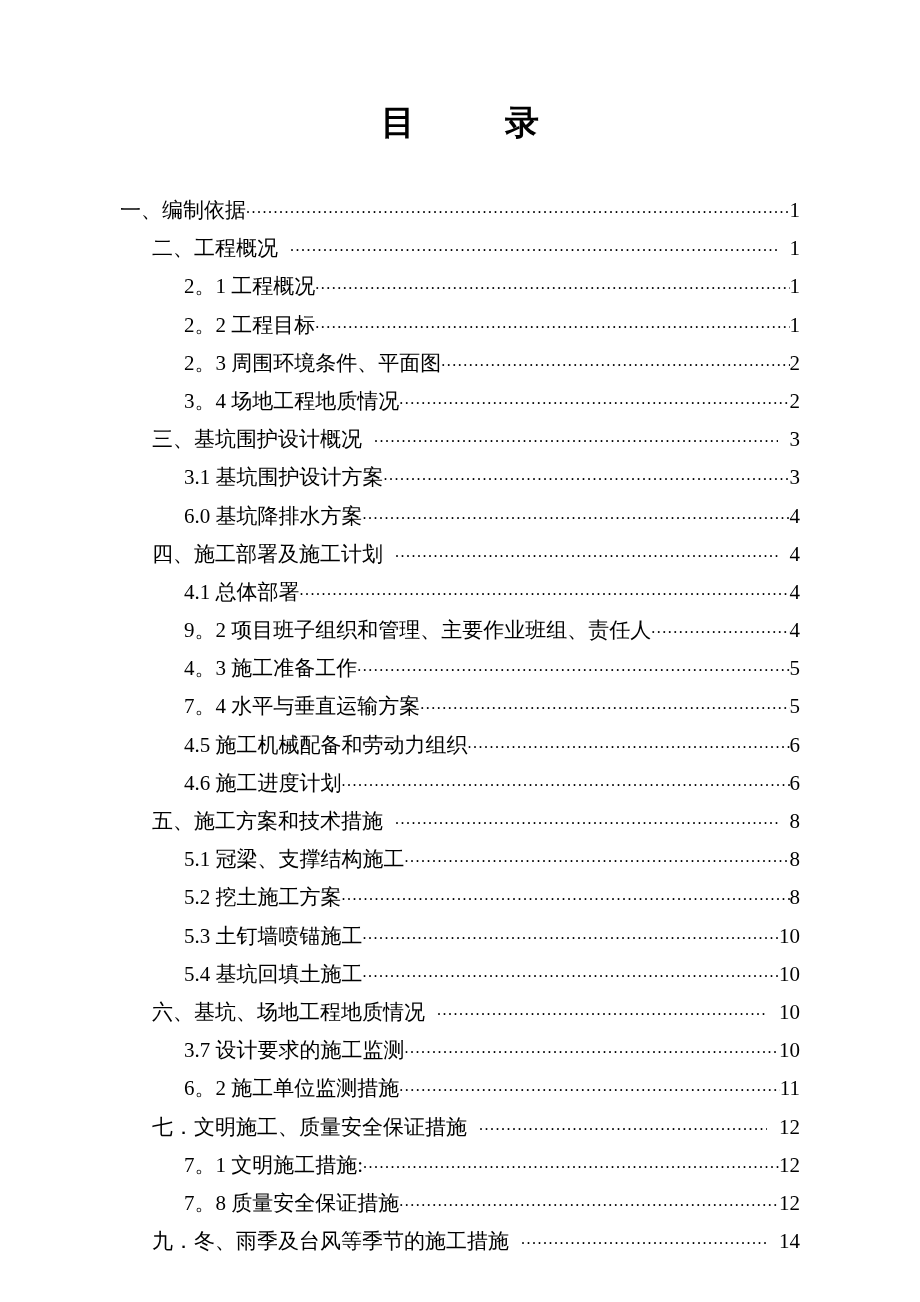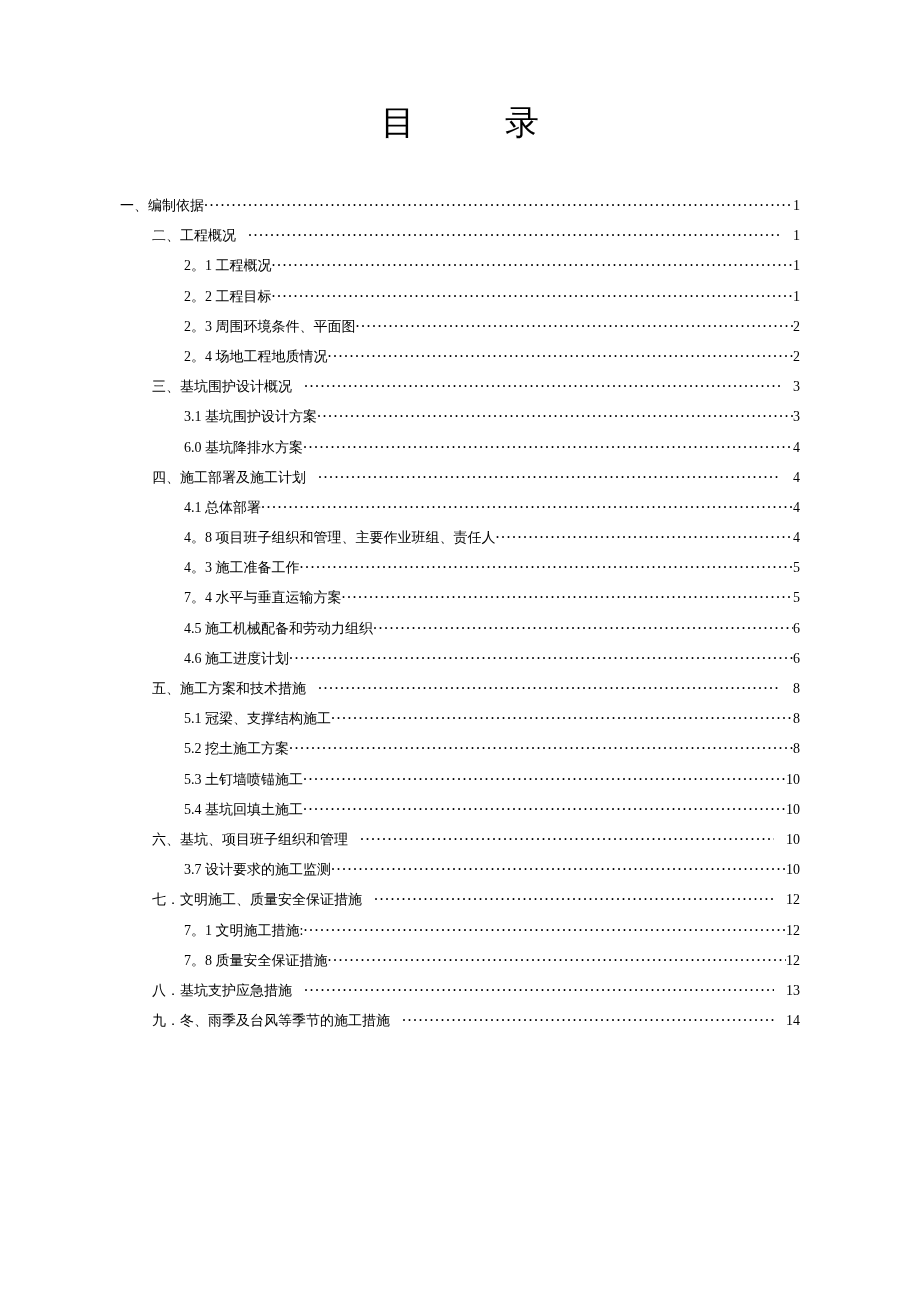--- a/index.html
+++ b/index.html
@@ -7,28 +7,28 @@
       background: #fff;
       font-family: "SimSun", "宋体", serif;
       width: 920px;
       height: 1302px;
       padding: 100px 120px 0 120px;
       color: #000;
     }
     .title {
       text-align: center;
       font-size: 34px;
-      font-weight: normal;
+      font-weight: bold;
       letter-spacing: 0;
       margin-bottom: 50px;
       font-family: "SimSun", "宋体", serif;
     }
     .title .gap { display: inline-block; width: 90px; }
     .toc {
-      font-size: 14px;
+      font-size: 21px;
       line-height: 1;
       margin-top: 16px;
     }
     .toc-row {
       display: flex;
       align-items: baseline;
       margin-bottom: 13.2px;
       white-space: nowrap;
     }
     .toc-row.level-0 { padding-left: 0; }
@@ -78,21 +78,21 @@
       <span class="toc-label">2。2 工程目标</span>
       <span class="toc-dots"></span>
       <span class="toc-page">1</span>
     </div>
     <div class="toc-row level-2">
       <span class="toc-label">2。3 周围环境条件、平面图</span>
       <span class="toc-dots"></span>
       <span class="toc-page">2</span>
     </div>
     <div class="toc-row level-2">
-      <span class="toc-label">2。4 场地工程地质情况</span>
+      <span class="toc-label">3。4 场地工程地质情况</span>
       <span class="toc-dots"></span>
       <span class="toc-page">2</span>
     </div>
     <div class="toc-row level-1">
       <span class="toc-label">三、基坑围护设计概况</span>
       <span class="toc-dots"></span>
       <span class="toc-page">3</span>
     </div>
     <div class="toc-row level-2">
       <span class="toc-label">3.1 基坑围护设计方案</span>
@@ -108,21 +108,21 @@
       <span class="toc-label">四、施工部署及施工计划</span>
       <span class="toc-dots"></span>
       <span class="toc-page">4</span>
     </div>
     <div class="toc-row level-2">
       <span class="toc-label">4.1 总体部署</span>
       <span class="toc-dots"></span>
       <span class="toc-page">4</span>
     </div>
     <div class="toc-row level-2">
-      <span class="toc-label">4。8 项目班子组织和管理、主要作业班组、责任人</span>
+      <span class="toc-label">9。2 项目班子组织和管理、主要作业班组、责任人</span>
       <span class="toc-dots"></span>
       <span class="toc-page">4</span>
     </div>
     <div class="toc-row level-2">
       <span class="toc-label">4。3 施工准备工作</span>
       <span class="toc-dots"></span>
       <span class="toc-page">5</span>
     </div>
     <div class="toc-row level-2">
       <span class="toc-label">7。4 水平与垂直运输方案</span>
@@ -158,47 +158,47 @@
       <span class="toc-label">5.3 土钉墙喷锚施工</span>
       <span class="toc-dots"></span>
       <span class="toc-page">10</span>
     </div>
     <div class="toc-row level-2">
       <span class="toc-label">5.4 基坑回填土施工</span>
       <span class="toc-dots"></span>
       <span class="toc-page">10</span>
     </div>
     <div class="toc-row level-1">
-      <span class="toc-label">六、基坑、项目班子组织和管理</span>
+      <span class="toc-label">六、基坑、场地工程地质情况</span>
       <span class="toc-dots"></span>
       <span class="toc-page">10</span>
     </div>
     <div class="toc-row level-2">
       <span class="toc-label">3.7 设计要求的施工监测</span>
       <span class="toc-dots"></span>
       <span class="toc-page">10</span>
     </div>
+    <div class="toc-row level-2">
+      <span class="toc-label">6。2 施工单位监测措施</span>
+      <span class="toc-dots"></span>
+      <span class="toc-page">11</span>
+    </div>
     <div class="toc-row level-1">
       <span class="toc-label">七．文明施工、质量安全保证措施</span>
       <span class="toc-dots"></span>
       <span class="toc-page">12</span>
     </div>
     <div class="toc-row level-2">
       <span class="toc-label">7。1 文明施工措施:</span>
       <span class="toc-dots"></span>
       <span class="toc-page">12</span>
     </div>
     <div class="toc-row level-2">
       <span class="toc-label">7。8 质量安全保证措施</span>
       <span class="toc-dots"></span>
       <span class="toc-page">12</span>
-    </div>
-    <div class="toc-row level-1">
-      <span class="toc-label">八．基坑支护应急措施</span>
-      <span class="toc-dots"></span>
-      <span class="toc-page">13</span>
     </div>
     <div class="toc-row level-1">
       <span class="toc-label">九．冬、雨季及台风等季节的施工措施</span>
       <span class="toc-dots"></span>
       <span class="toc-page">14</span>
     </div>
   </div>
 
 </body></html>

